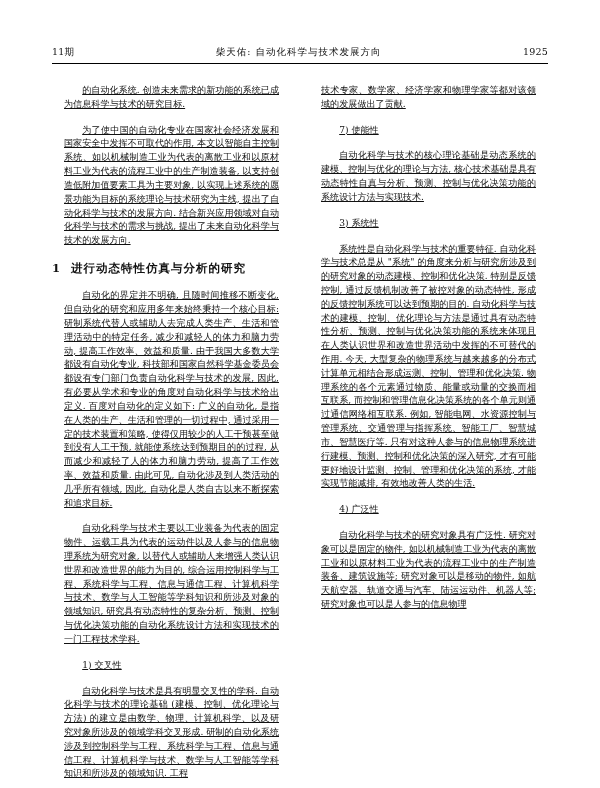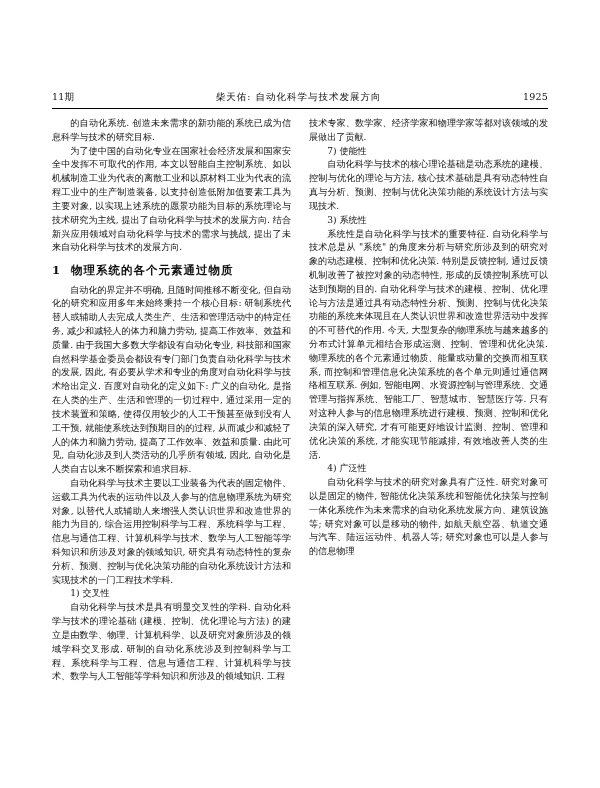--- a/index.html
+++ b/index.html
@@ -30,41 +30,42 @@
     font-size: 9.5px;
     letter-spacing: 0.2px;
     padding-bottom: 4px;
   }
   .runhead .issue { white-space: nowrap; }
   .runhead .title-center {
     flex: 1;
     text-align: center;
     letter-spacing: 1px;
   }
-  .runhead .pageno { white-space: nowrap; margin-top: 45px; }
+  .runhead .pageno { white-space: nowrap; }
   .rule {
     border-bottom: 1px solid #000;
     margin-bottom: 8px;
   }
   
   .columns {
     display: flex;
     gap: 18px;
     align-items: flex-start;
   }
   .col {
     width: 239px;
     font-size: 9.1px;
     line-height: 1.52;
     text-align: justify;
     text-justify: inter-ideograph;
   }
   .col p {
-    margin: 0;
+    margin: 12px;
     text-indent: 2em;
+    text-decoration: underline;
   }
   .col p.noindent { text-indent: 0; }
   
   .sec-head {
     display: flex;
     align-items: baseline;
     gap: 10px;
     font-weight: bold;
     font-size: 11.5px;
     margin: 7px 0 4px 0;
@@ -89,37 +90,37 @@
   <div class="rule"></div>
 
   <div class="columns">
 
     <div class="col">
       <p>的自动化系统. 创造未来需求的新功能的系统已成为信息科学与技术的研究目标.</p>
       <p>为了使中国的自动化专业在国家社会经济发展和国家安全中发挥不可取代的作用, 本文以智能自主控制系统、如以机械制造工业为代表的离散工业和以原材料工业为代表的流程工业中的生产制造装备, 以支持创造低附加值要素工具为主要对象, 以实现上述系统的愿景功能为目标的系统理论与技术研究为主线, 提出了自动化科学与技术的发展方向. 结合新兴应用领域对自动化科学与技术的需求与挑战, 提出了未来自动化科学与技术的发展方向.</p>
 
       <div class="sec-head">
         <span class="num">1</span>
-        <span>物理系统的各个元素通过物质</span>
+        <span>进行动态特性仿真与分析的研究</span>
       </div>
 
       <p>自动化的界定并不明确, 且随时间推移不断变化, 但自动化的研究和应用多年来始终秉持一个核心目标: 研制系统代替人或辅助人去完成人类生产、生活和管理活动中的特定任务, 减少和减轻人的体力和脑力劳动, 提高工作效率、效益和质量. 由于我国大多数大学都设有自动化专业, 科技部和国家自然科学基金委员会都设有专门部门负责自动化科学与技术的发展, 因此, 有必要从学术和专业的角度对自动化科学与技术给出定义. 百度对自动化的定义如下: 广义的自动化, 是指在人类的生产、生活和管理的一切过程中, 通过采用一定的技术装置和策略, 使得仅用较少的人工干预甚至做到没有人工干预, 就能使系统达到预期目的的过程, 从而减少和减轻了人的体力和脑力劳动, 提高了工作效率、效益和质量. 由此可见, 自动化涉及到人类活动的几乎所有领域, 因此, 自动化是人类自古以来不断探索和追求目标.</p>
       <p>自动化科学与技术主要以工业装备为代表的固定物件、运载工具为代表的运动件以及人参与的信息物理系统为研究对象, 以替代人或辅助人来增强人类认识世界和改造世界的能力为目的, 综合运用控制科学与工程、系统科学与工程、信息与通信工程、计算机科学与技术、数学与人工智能等学科知识和所涉及对象的领域知识, 研究具有动态特性的复杂分析、预测、控制与优化决策功能的自动化系统设计方法和实现技术的一门工程技术学科.</p>
 
       <p class="sub-head">1) 交叉性</p>
       <p>自动化科学与技术是具有明显交叉性的学科. 自动化科学与技术的理论基础 (建模、控制、优化理论与方法) 的建立是由数学、物理、计算机科学、以及研究对象所涉及的领域学科交叉形成. 研制的自动化系统涉及到控制科学与工程、系统科学与工程、信息与通信工程、计算机科学与技术、数学与人工智能等学科知识和所涉及的领域知识. 工程</p>
     </div>
 
     <div class="col">
       <p class="noindent">技术专家、数学家、经济学家和物理学家等都对该领域的发展做出了贡献.</p>
 
       <p class="sub-head">7) 使能性</p>
       <p>自动化科学与技术的核心理论基础是动态系统的建模、控制与优化的理论与方法, 核心技术基础是具有动态特性自真与分析、预测、控制与优化决策功能的系统设计方法与实现技术.</p>
 
       <p class="sub-head">3) 系统性</p>
       <p>系统性是自动化科学与技术的重要特征. 自动化科学与技术总是从 "系统" 的角度来分析与研究所涉及到的研究对象的动态建模、控制和优化决策. 特别是反馈控制, 通过反馈机制改善了被控对象的动态特性, 形成的反馈控制系统可以达到预期的目的. 自动化科学与技术的建模、控制、优化理论与方法是通过具有动态特性分析、预测、控制与优化决策功能的系统来体现且在人类认识世界和改造世界活动中发挥的不可替代的作用. 今天, 大型复杂的物理系统与越来越多的分布式计算单元相结合形成运测、控制、管理和优化决策. 物理系统的各个元素通过物质、能量或动量的交换而相互联系, 而控制和管理信息化决策系统的各个单元则通过通信网络相互联系. 例如, 智能电网、水资源控制与管理系统、交通管理与指挥系统、智能工厂、智慧城市、智慧医疗等. 只有对这种人参与的信息物理系统进行建模、预测、控制和优化决策的深入研究, 才有可能更好地设计监测、控制、管理和优化决策的系统, 才能实现节能减排, 有效地改善人类的生活.</p>
 
       <p class="sub-head">4) 广泛性</p>
-      <p>自动化科学与技术的研究对象具有广泛性. 研究对象可以是固定的物件, 智能优化决策系统和智能优化抉策与控制一体化系统作为未来需求的自动化系统发展方向、建筑设施等; 研究对象可以是移动的物件, 如航天航空器、轨道交通与汽车、陆运运动件、机器人等; 研究对象也可以是人参与的信息物理</p>
+      <p>自动化科学与技术的研究对象具有广泛性. 研究对象可以是固定的物件, 如以机械制造工业为代表的离散工业和以原材料工业为代表的流程工业中的生产制造装备、建筑设施等; 研究对象可以是移动的物件, 如航天航空器、轨道交通与汽车、陆运运动件、机器人等; 研究对象也可以是人参与的信息物理</p>
     </div>
 
   </div>
 </div>
 
 </body></html>

